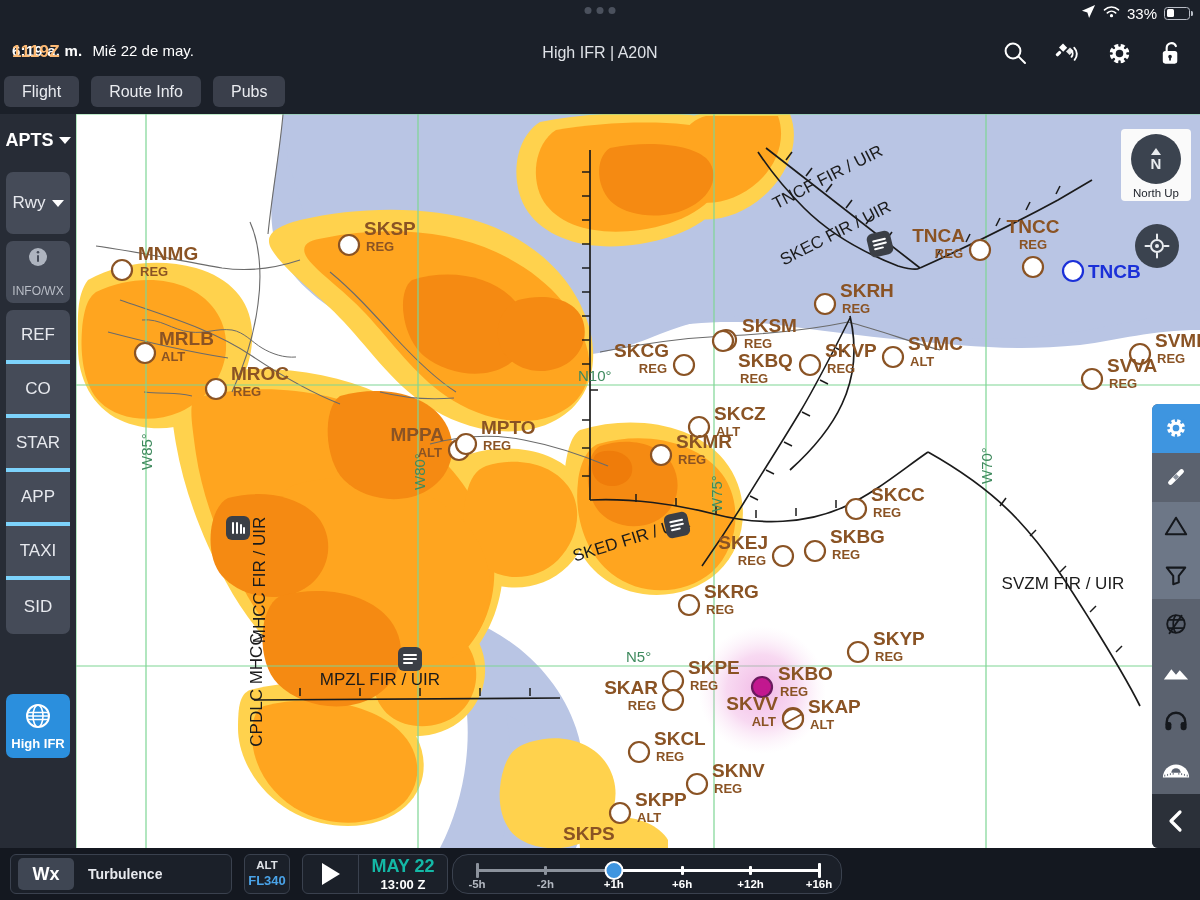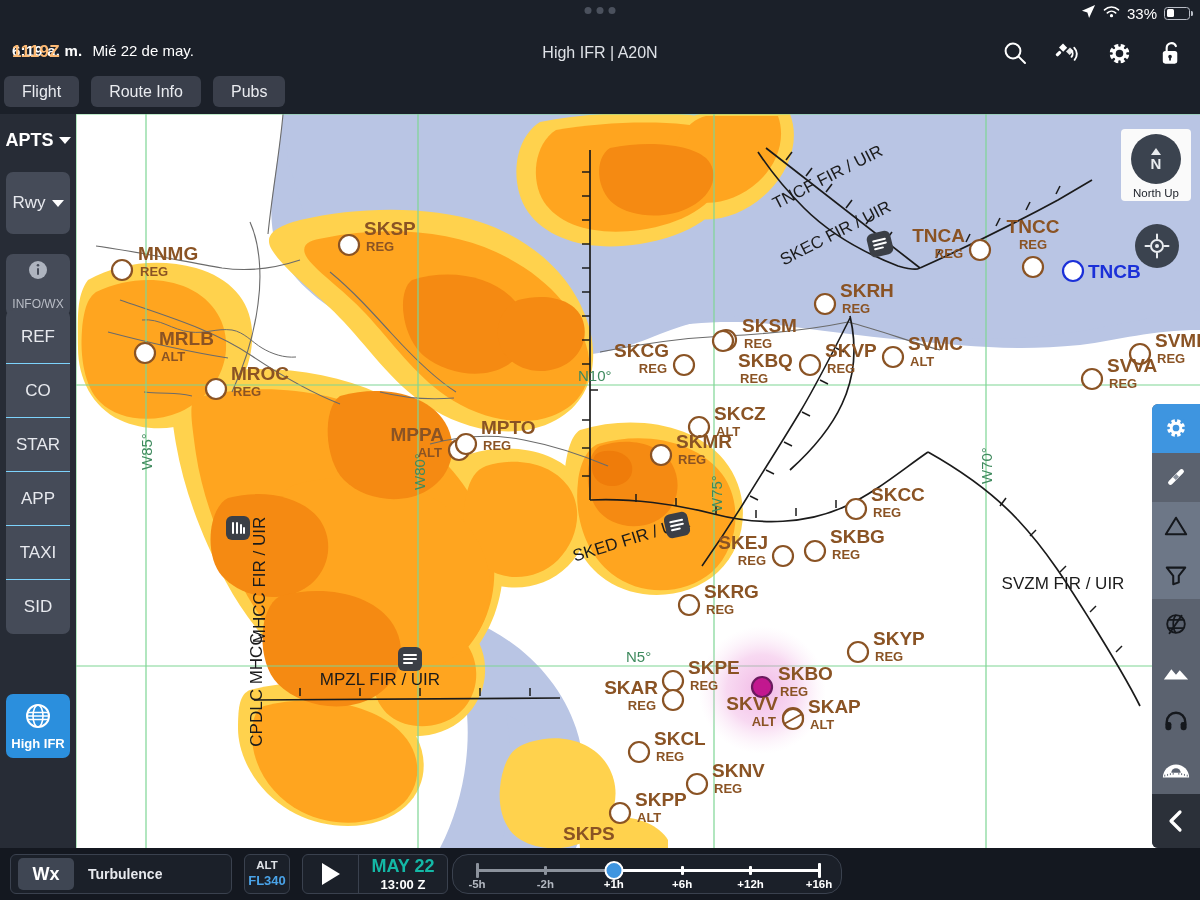--- a/index.html
+++ b/index.html
@@ -54,21 +54,21 @@
     display: flex; align-items: center; justify-content: center; gap: 5px;
     color: #fff; font-size: 18px; font-weight: 600; }
   .caret-d { width: 0; height: 0; border-left: 6px solid transparent; border-right: 6px solid transparent;
     border-top: 7px solid #fff; }
   .lbtn { position: absolute; left: 6px; width: 64px; background: #454b58; color: #e7e9ee;
     border-radius: 7px; display: flex; flex-direction: column; align-items: center;
     justify-content: center; font-size: 17px; }
   .lgroup { position: absolute; left: 6px; width: 64px; background: #454b58; border-radius: 7px;
     overflow: hidden; }
   .lgroup .row { height: 54px; display: flex; align-items: center; justify-content: center;
-    color: #e7e9ee; font-size: 17px; border-bottom: 1px solid #7dd3fc; }
+    color: #e7e9ee; font-size: 17px; border-bottom: 4px solid #7dd3fc; }
   .lgroup .row:last-child { border-bottom: none; }
   .infowx { gap: 3px; }
   .infowx .sub { font-size: 12px; color: #b9bdc6; }
   .highifr { position: absolute; left: 6px; top: 580px; width: 64px; height: 64px;
     background: #2b8fdd; border-radius: 7px; display: flex; flex-direction: column;
     align-items: center; justify-content: center; gap: 2px; color: #fff; }
   .highifr .lbl { font-size: 13px; font-weight: 700; }
 
   
   .rightbar { position: absolute; right: 0; top: 404px; width: 48px; height: 444px;
@@ -704,21 +704,21 @@
     <div class="apts">
       <span>APTS</span>
       <span class="caret-d"></span>
     </div>
 
     <div class="lbtn" style="top:58px;height:62px;flex-direction:row;gap:6px;">
       <span>Rwy</span>
       <span class="caret-d"></span>
     </div>
 
-    <div class="lbtn infowx" style="top:140px;height:62px;gap:12px;">
+    <div class="lbtn infowx" style="top:127px;height:62px;gap:12px;">
       <span>
         <svg width="20" height="20" viewBox="0 0 20 20">
           <circle cx="10" cy="10" r="9" fill="#aeb4bf"></circle>
           <rect x="9" y="8" width="2" height="7" rx="1" fill="#454b58"></rect>
           <circle cx="10" cy="5.3" r="1.3" fill="#454b58"></circle>
         </svg>
       </span>
       <span class="sub">INFO/WX</span>
     </div>
 

